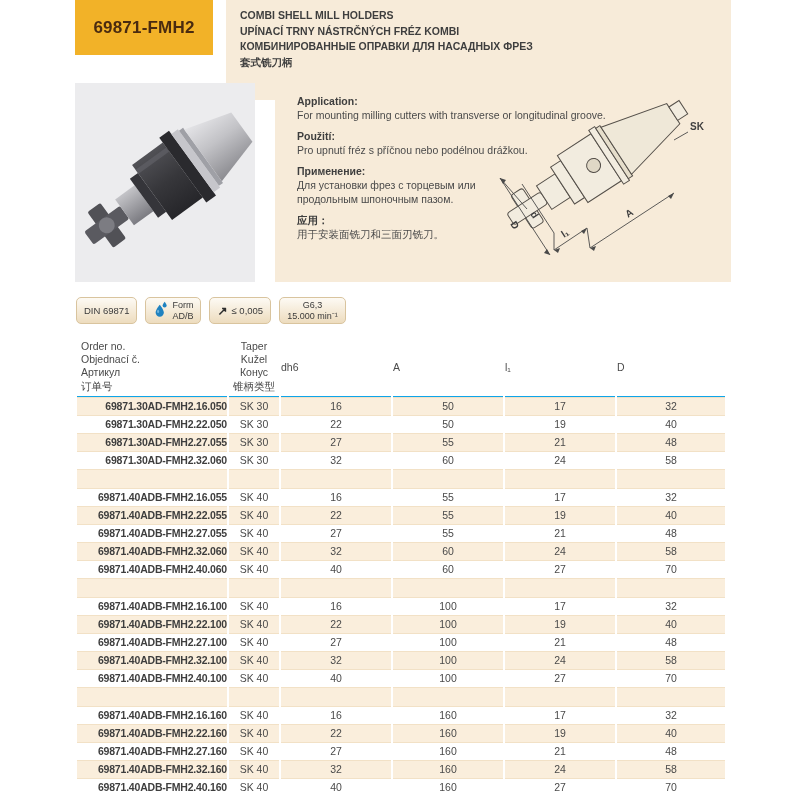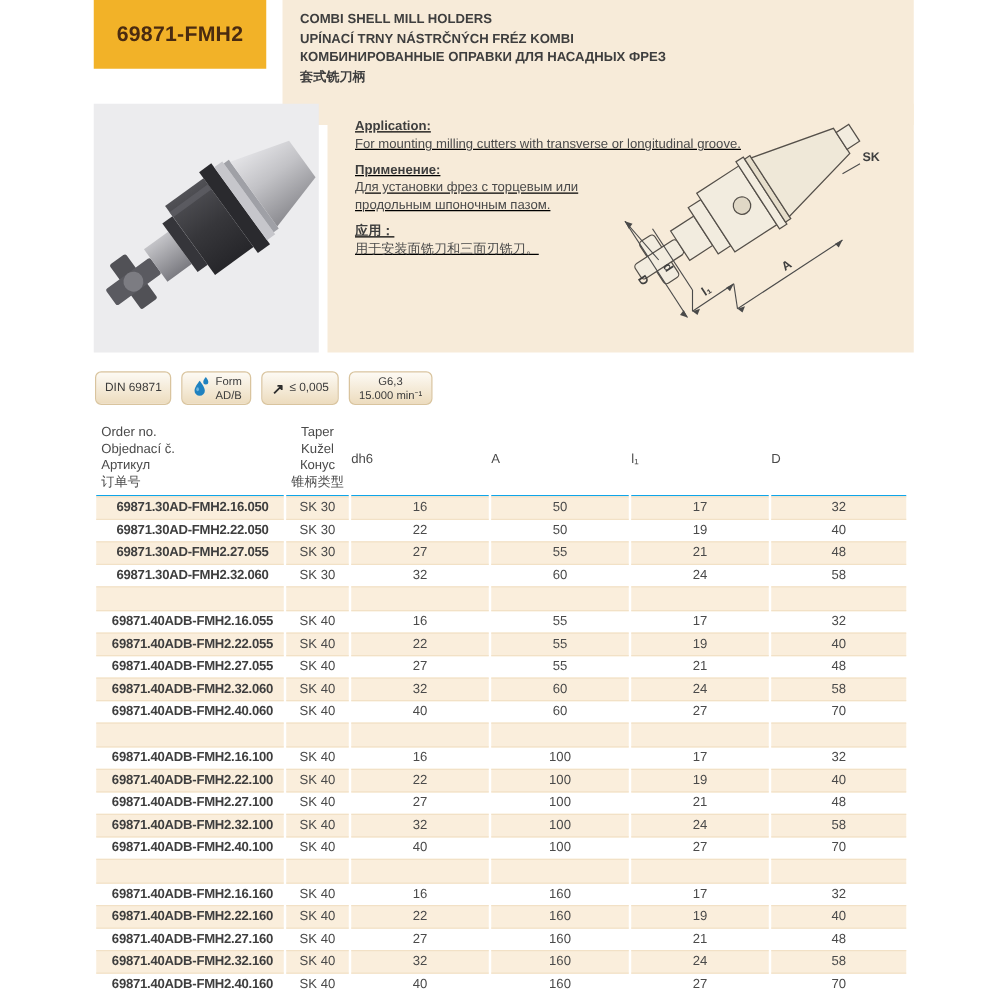--- a/index.html
+++ b/index.html
@@ -21,22 +21,22 @@
     flex:1; margin-left:13px; height:100px; background:#F7EBD9;
     box-sizing:border-box; padding:8px 10px 0 14px;
   }
   .title-line { font-weight:700; font-size:10.5px; line-height:15.5px; color:#3E3E3E; white-space:nowrap; }
 
   
   .app-section { display:flex; height:199px; margin-bottom:15px; }
   .photo-box { width:180px; height:199px; background:#ECECEE; }
   .photo-box svg { display:block; }
   .app-panel {
-    margin-left:7px; width:492px; height:199px; background:#F7EBD9;
-    position:relative; box-sizing:border-box; padding:11px 0 0 22px;text-decoration:underline;
+    margin-left:20px; width:492px; height:199px; background:#F7EBD9;
+    position:relative; box-sizing:border-box; padding:11px 0 0 22px;
   }
   .app-block { margin-bottom:7px; }
   .app-label { font-weight:700; font-size:10.5px; line-height:14px; color:#3E3E3E; }
   .app-line  { font-size:10.5px; line-height:14px; color:#4A4A4A; white-space:nowrap; }
   .app-line.wrap { white-space:normal; max-width:238px; }
   .drawing { position:absolute; right:4px; bottom:0; }
 
   
   .badges { display:flex; gap:8px; height:27px; margin:0 0 14px 1px; }
   .badge {
@@ -54,21 +54,21 @@
   table.specs {
     width:652px; border-collapse:separate; border-spacing:2px 0;
     table-layout:fixed; font-size:10.5px;
   }
   thead th { height:56px; font-weight:400; color:#4A4A4A; vertical-align:top; padding:2px 0 0 0; border-bottom:1px solid #0ea5e9; }
   th.h-order { text-align:left; padding-left:4px; }
   th.h-mid   { text-align:center; }
   th.h-unit  { text-align:left; vertical-align:middle; padding:0; }
   .hdr-line { display:block; font-size:10.5px; line-height:13.2px; white-space:nowrap; }
   tbody td { height:17px; text-align:center; color:#4A4A4A; padding:0; line-height:17px; }
-  tbody td.c-order { text-align:center; padding-left:4px; font-weight:700; color:#3E3E3E; letter-spacing:-0.2px; white-space:nowrap; }
+  tbody td.c-order { text-align:right; padding-left:4px; font-weight:700; color:#3E3E3E; letter-spacing:-0.2px; white-space:nowrap; }
   tr.shaded td { background:#FAEEDC; border-top:1px solid #F2E1C6; border-bottom:1px solid #F2E1C6; }
   tr.spacer td { height:18px; }
 </style>
 </head>
 <body>
 
 <div class="page">
 
   <div class="top-band">
     <div class="part-badge">69871-FMH2</div>
@@ -112,20 +112,24 @@
           <rect x="132" y="66" width="5" height="68" fill="#9FA0A6"></rect>
           <polygon points="137,68 185,82 185,118 137,132" fill="url(#coneG)"></polygon>
         </g>
       </svg>
     </div>
 
     <div class="app-panel">
       <div class="app-block">
         <div class="app-label">Application:</div>
         <div class="app-line">For mounting milling cutters with transverse or longitudinal groove.</div>
+      </div>
+      <div class="app-block">
+        <div class="app-label">Použití:</div>
+        <div class="app-line">Pro upnutí fréz s příčnou nebo podélnou drážkou.</div>
       </div>
       <div class="app-block">
         <div class="app-label">Применение:</div>
         <div class="app-line wrap">Для установки фрез с торцевым или продольным шпоночным пазом.</div>
       </div>
       <div class="app-block">
         <div class="app-label">应用：</div>
         <div class="app-line">用于安装面铣刀和三面刃铣刀。</div>
       </div>
 

